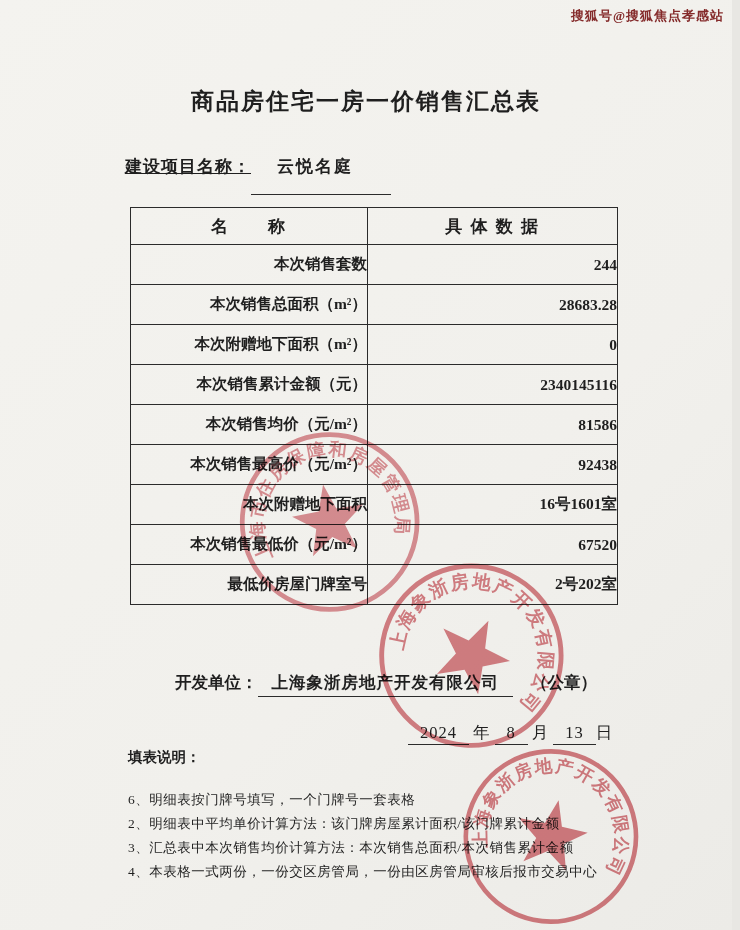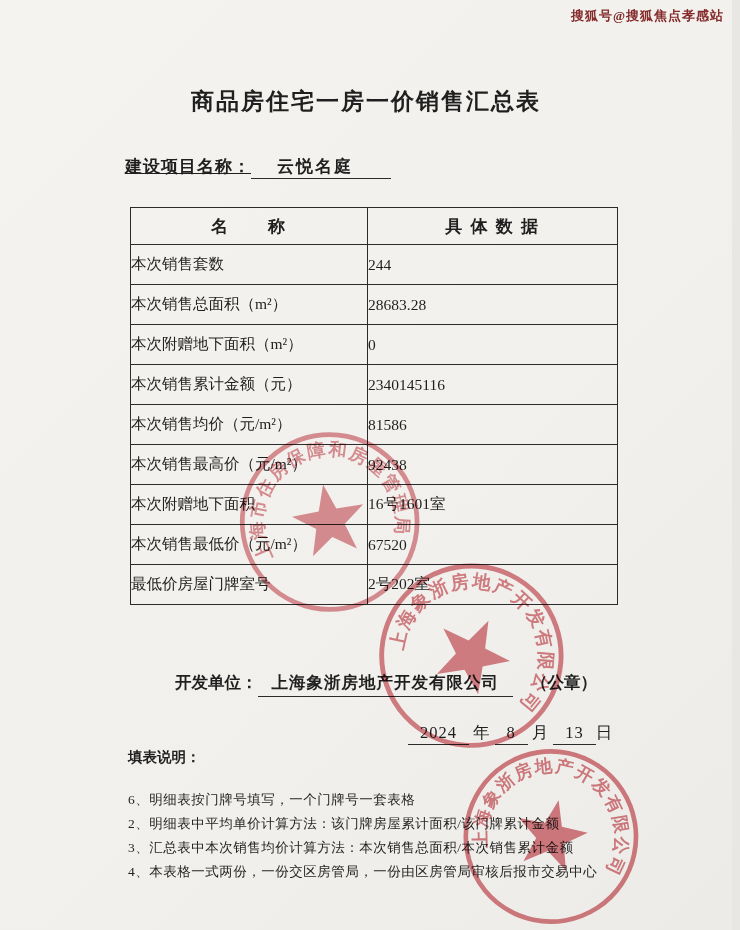--- a/index.html
+++ b/index.html
@@ -38,21 +38,21 @@
   .project-line {
     position: absolute;
     top: 155px;
     left: 125px;
     font-size: 17px;
   }
   .project-line .lbl { font-weight: bold; letter-spacing: 1px; text-decoration: underline; }
   .project-line .val {
     display: inline-block;
     border-bottom: 1.5px solid #2b2b2b;
-    padding: 0 38px 0 26px;
+    padding: 0 38px 16px 26px;
     font-weight: bold;
     letter-spacing: 2px;
   }
 
   table.summary {
     position: absolute;
     top: 207px;
     left: 130px;
     width: 487px;
     border-collapse: collapse;
@@ -65,22 +65,23 @@
   table.summary th {
     height: 37px;
     font-size: 17px;
     font-weight: bold;
     text-align: center;
     letter-spacing: 2px;
   }
   table.summary td {
     height: 40px;
     font-size: 15.5px;
-    padding-left: 0;
-    text-align: left;
+    padding-left: 20px;
+    text-align: right;
+    font-weight: bold;
   }
   table.summary col.c1 { width: 237px; }
   table.summary col.c2 { width: 250px; }
 
   .developer-line {
     position: absolute;
     top: 672px;
     left: 175px;
     font-size: 16.5px;
     font-weight: bold;

